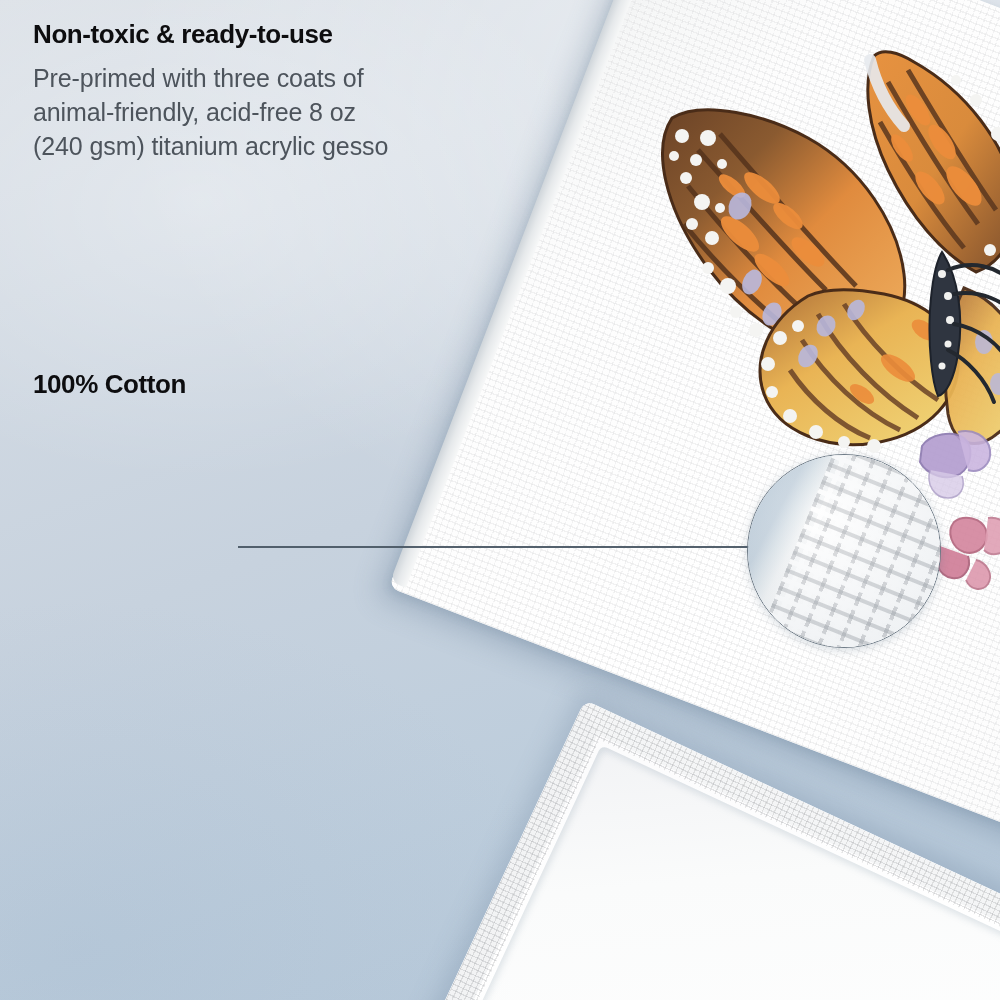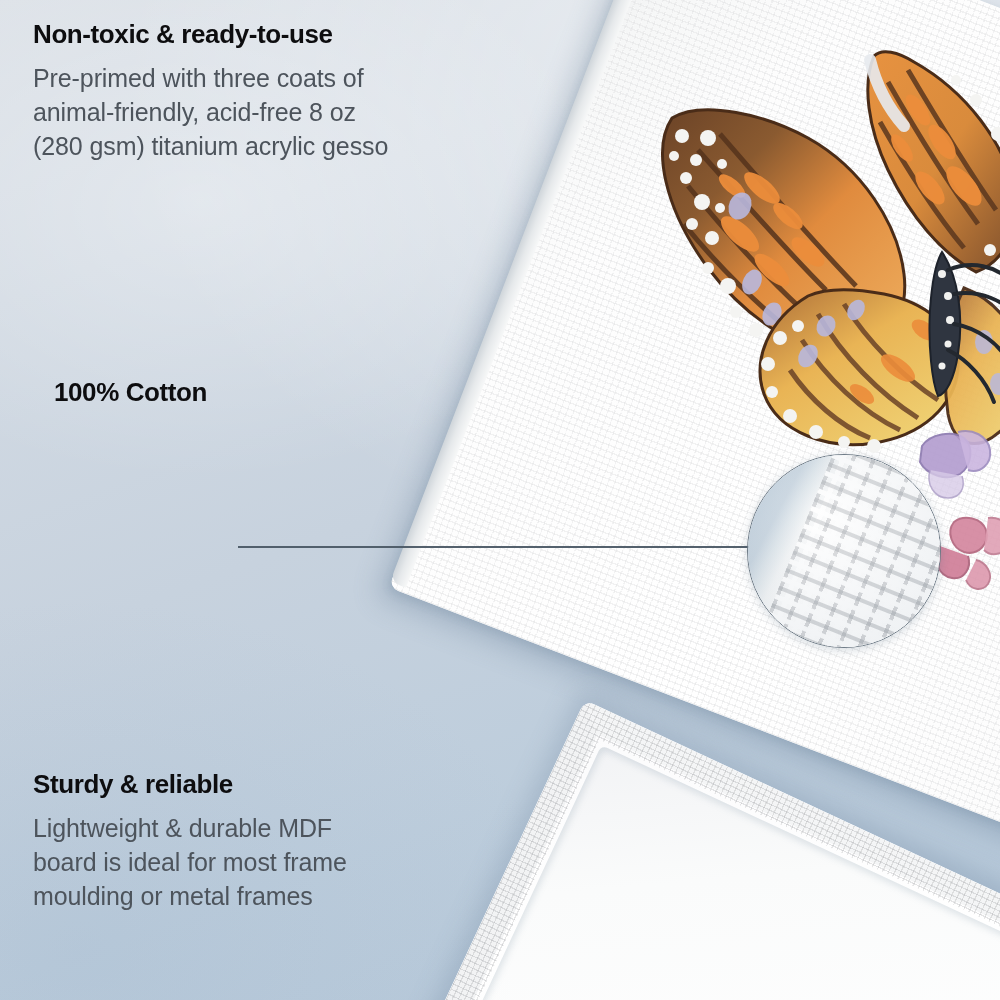--- a/index.html
+++ b/index.html
@@ -41,21 +41,21 @@
   .feature p {
     margin: 0;
     font-size: 25px;
     line-height: 1.36;
     color: #4d545c;
     font-weight: 400;
     letter-spacing: -0.1px;
     white-space: pre-line;
   }
   #f1 { left: 33px; top: 20px;  width: 500px; }
-  #f2 { left: 33px; top: 378px; width: 400px; margin-left: 21px; }
+  #f2 { left: 33px; top: 370px; width: 400px; }
   #f3 { left: 33px; top: 770px; width: 430px; }
 
   
   .leader-line {
     position: absolute;
     left: 238px;
     top: 546px;
     width: 512px;
     height: 2px;
     background: #4b5865;
@@ -424,27 +424,21 @@
     <div class="mag-inner">
       <div class="mag-weave"></div>
       <div class="mag-shade"></div>
     </div>
   </div>
 
   <div class="feature" id="f1">
     <h2>Non-toxic &amp; ready-to-use</h2>
     <p>Pre-primed with three coats of
 animal-friendly, acid-free 8 oz
-(280 gsm) titanium acrylic gesso</p>
+(240 gsm) titanium acrylic gesso</p>
   </div>
 
   <div class="feature" id="f2">
     <h2>100% Cotton</h2>
   </div>
 
-  <div class="feature" id="f3">
-    <h2>Sturdy &amp; reliable</h2>
-    <p>Lightweight &amp; durable MDF
-board is ideal for most frame
-moulding or metal frames</p>
-  </div>
 
 </div>
 
 </body></html>

